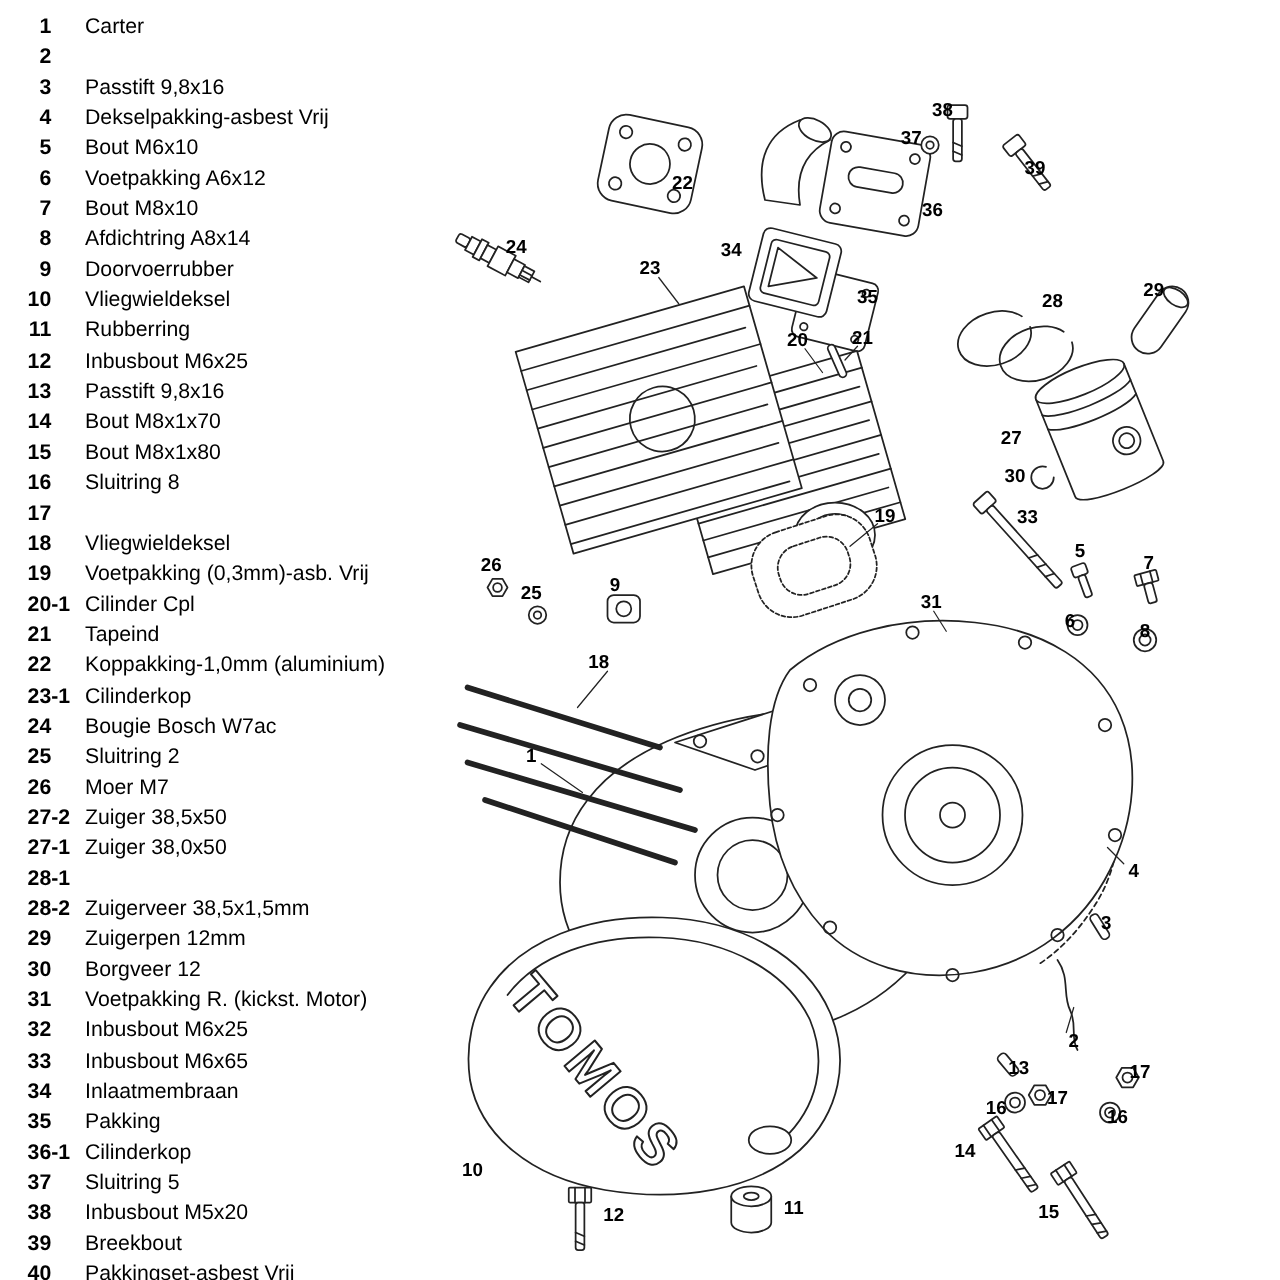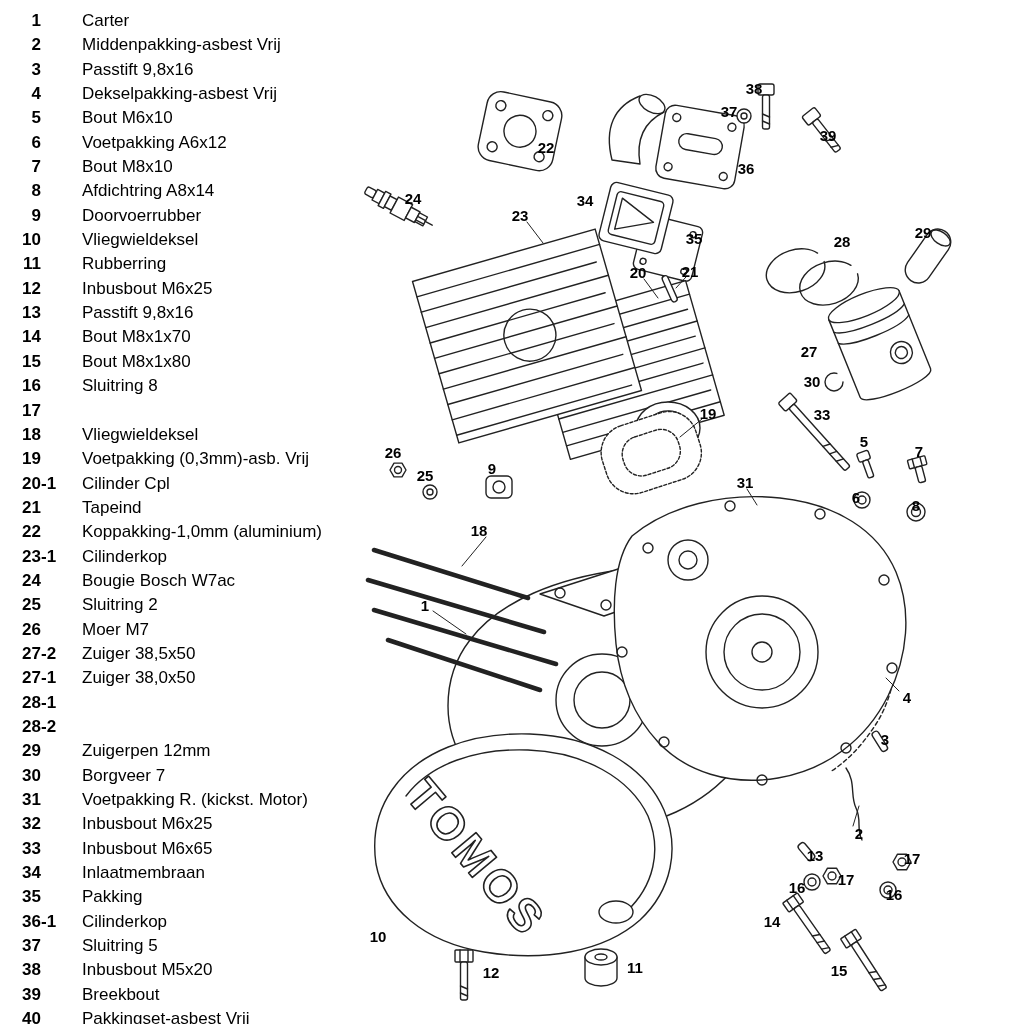--- a/index.html
+++ b/index.html
@@ -2,41 +2,40 @@
 <html><head>
 <meta charset="utf-8">
 <style>
   html,body{margin:0;padding:0;background:#fff;}
   body{width:1024px;height:1024px;overflow:hidden;font-family:"Liberation Sans",sans-serif;color:#000;}
   .page{position:relative;width:1024px;height:1024px;background:#fff;}
   .parts-list{position:absolute;top:9px;left:0;width:345px;z-index:3;}
   .part-row{display:flex;align-items:baseline;height:24.35px;font-size:17px;line-height:24.35px;white-space:nowrap;}
   .part-num{flex:0 0 41px;width:41px;text-align:right;font-weight:bold;}
   .part-suffix{flex:0 0 19px;width:19px;text-align:left;font-weight:bold;}
-  .part-label{margin-left:22px;}
+  .part-label{margin-left:8px;}
   .diagram{position:absolute;top:0;left:0;width:1024px;height:1024px;z-index:1;}
   .diagram-svg{position:absolute;top:0;left:0;}
   .callouts{position:absolute;top:0;left:0;width:1024px;height:1024px;z-index:2;}
   .callout{position:absolute;transform:translate(-50%,-50%);font-size:15px;font-weight:bold;}
 </style>
 </head>
 <body>
 
 <div class="page">
 
   <div class="parts-list" id="parts-list">
       <div class="part-row">
         <span class="part-num">1</span>
         <span class="part-suffix"></span>
         <span class="part-label">Carter</span>
       </div>
       <div class="part-row">
         <span class="part-num">2</span>
         <span class="part-suffix"></span>
-        <span class="part-label">Middenpakking-asbest Vrij</span>
       </div>
       <div class="part-row">
         <span class="part-num">3</span>
         <span class="part-suffix"></span>
         <span class="part-label">Passtift 9,8x16</span>
       </div>
       <div class="part-row">
         <span class="part-num">4</span>
         <span class="part-suffix"></span>
         <span class="part-label">Dekselpakking-asbest Vrij</span>
@@ -160,30 +159,31 @@
         <span class="part-suffix">-1</span>
         <span class="part-label">Zuiger 38,0x50</span>
       </div>
       <div class="part-row">
         <span class="part-num">28</span>
         <span class="part-suffix">-1</span>
       </div>
       <div class="part-row">
         <span class="part-num">28</span>
         <span class="part-suffix">-2</span>
+        <span class="part-label">Zuigerveer 38,5x1,5mm</span>
       </div>
       <div class="part-row">
         <span class="part-num">29</span>
         <span class="part-suffix"></span>
         <span class="part-label">Zuigerpen 12mm</span>
       </div>
       <div class="part-row">
         <span class="part-num">30</span>
         <span class="part-suffix"></span>
-        <span class="part-label">Borgveer 7</span>
+        <span class="part-label">Borgveer 12</span>
       </div>
       <div class="part-row">
         <span class="part-num">31</span>
         <span class="part-suffix"></span>
         <span class="part-label">Voetpakking R. (kickst. Motor)</span>
       </div>
       <div class="part-row">
         <span class="part-num">32</span>
         <span class="part-suffix"></span>
         <span class="part-label">Inbusbout M6x25</span>

